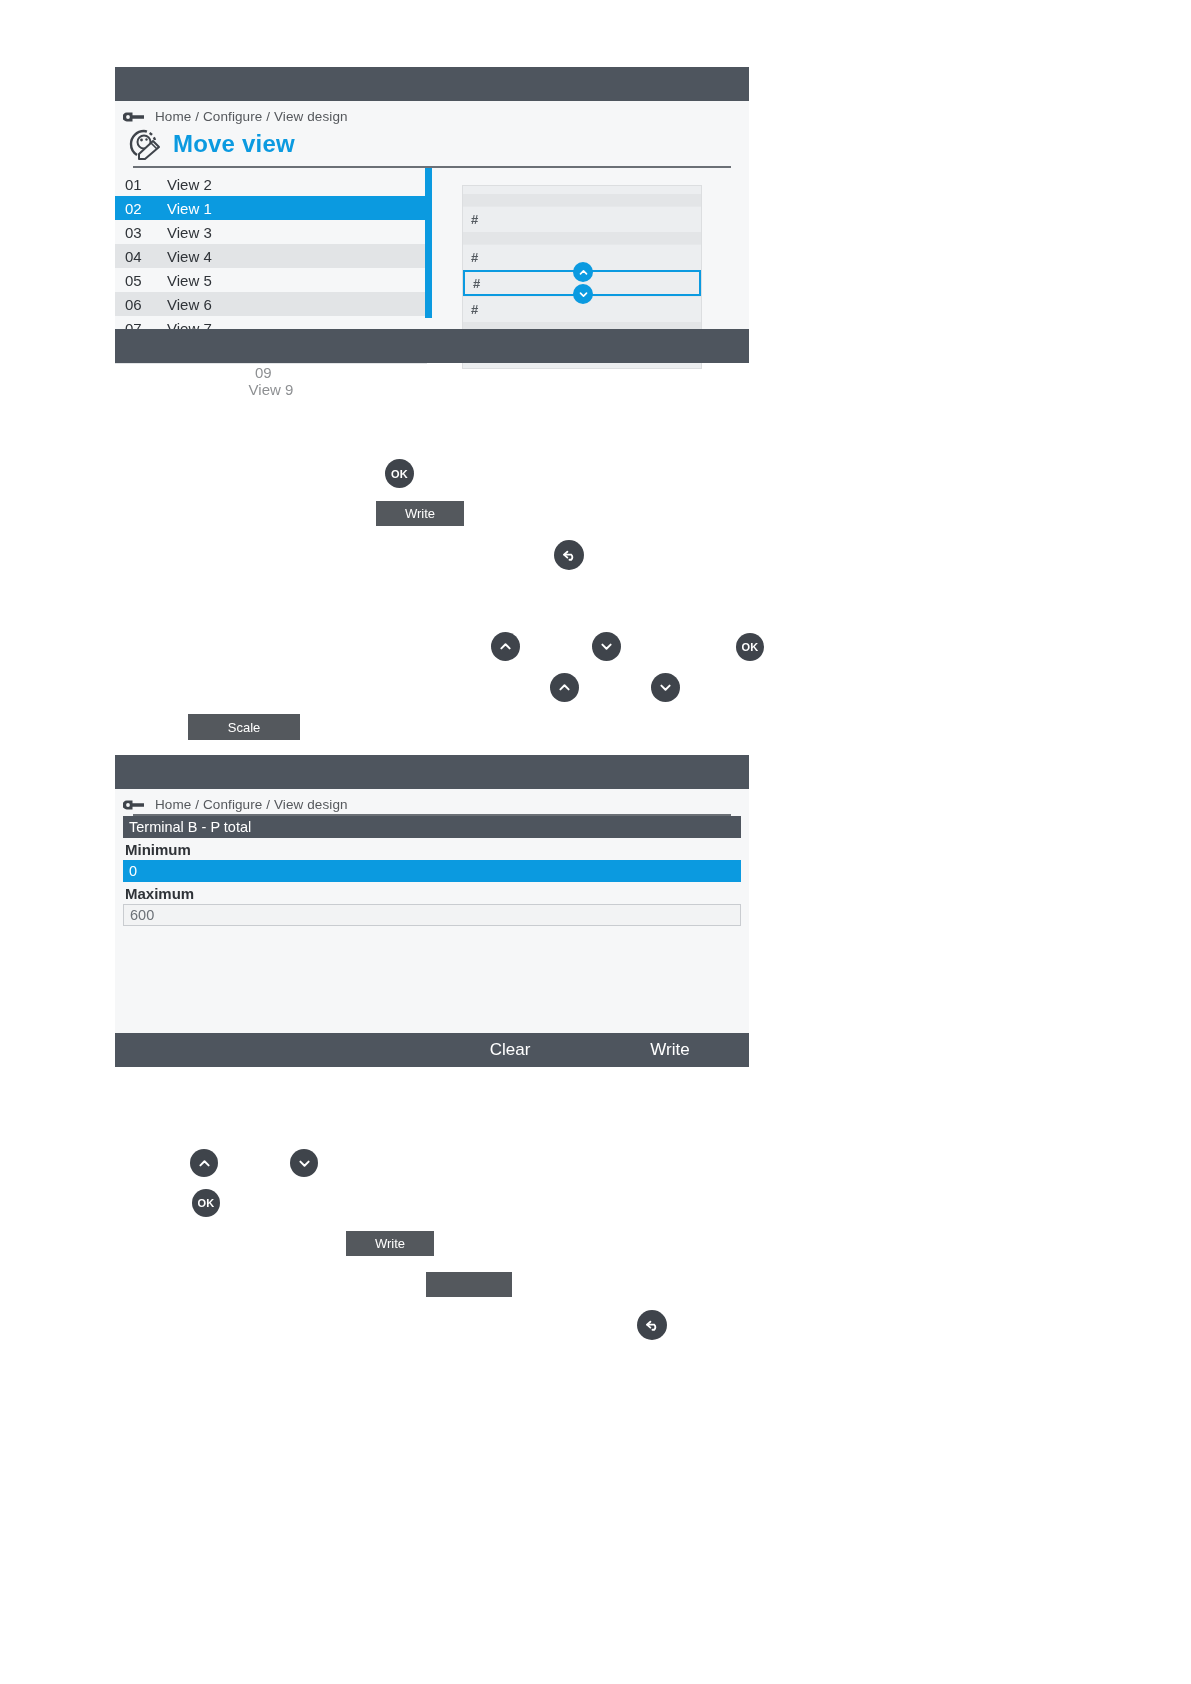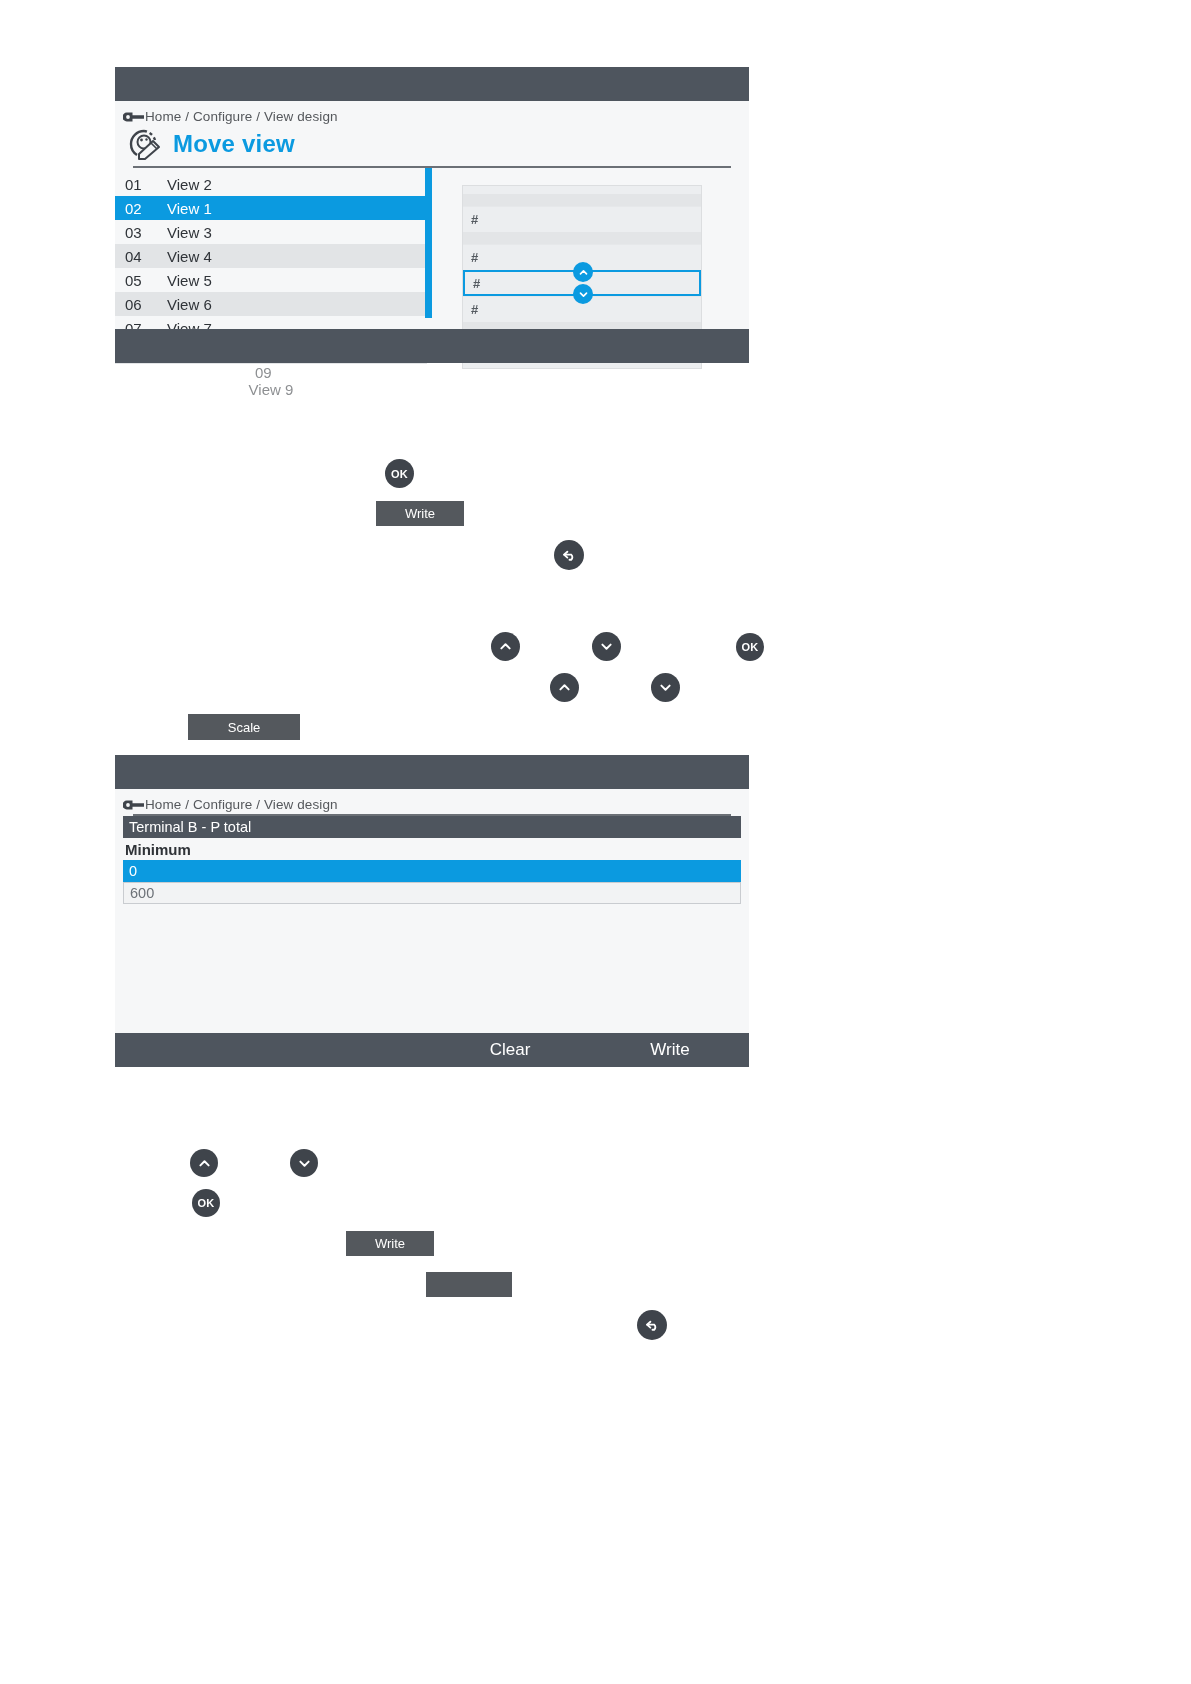--- a/index.html
+++ b/index.html
@@ -33,20 +33,21 @@
   }
   .screen-body {
     background: #f6f7f8;
     position: relative;
   }
 
   .breadcrumb-row {
     display: flex;
     align-items: center;
     padding: 8px 0 2px 8px;
+    gap: 10px;
   }
   .wrench-icon {
     width: 22px;
     height: 14px;
     position: relative;
     flex: none;
   }
   .breadcrumb-text {
     font-size: 13.5px;
     color: #55585c;
@@ -444,20 +445,21 @@
       <span class="breadcrumb-text">Home / Configure / View design</span>
     </div>
 
 
     <div class="title-rule"></div>
 
     <div id="scale-fields">
         <div class="field-box dark">Terminal B - P total</div>
         <div class="field-label">Minimum</div>
         <div class="field-box blue">0</div>
+        <div class="field-label">Maximum</div>
         <div class="field-box plain">600</div>
       </div>
 
   </div>
   <div class="screen-bottombar">
     <div class="footer-btn" style="left:330px; width:130px;">Clear</div>
     <div class="footer-btn" style="left:490px; width:130px;">Write</div>
   </div>
 </div>
 

